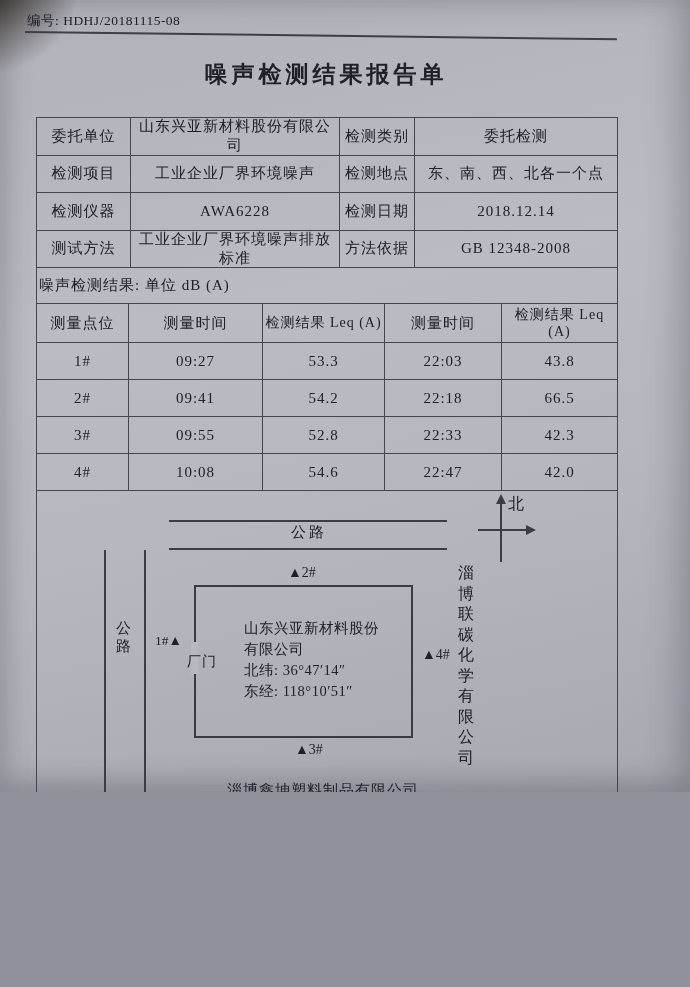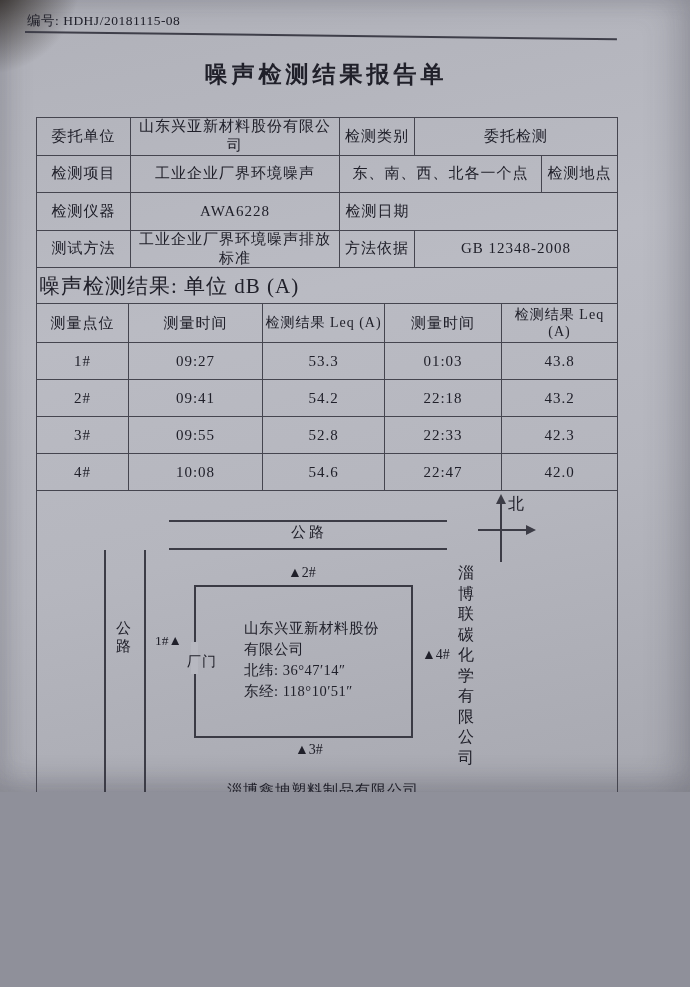--- a/index.html
+++ b/index.html
@@ -21,21 +21,21 @@
   
   .main-table{left:36px;top:117px;width:580px;border:1.6px solid #45454f;}
   .trow{display:flex;border-bottom:1.4px solid #45454f;align-items:stretch;}
   .trow:last-child{border-bottom:none;}
   .tcell{border-right:1.4px solid #45454f;display:flex;align-items:center;justify-content:center;
     text-align:center;font-size:15px;letter-spacing:1px;padding:0 2px;box-sizing:border-box;}
   .tcell:last-child{border-right:none;}
   .info-row{height:36.5px;}
   .ic1{width:94px;} .ic2{width:209px;} .ic3{width:75px;} .ic4{flex:1;}
   .note-row{height:35px;border-bottom:1.4px solid #45454f;display:flex;align-items:center;
-    font-size:21px;letter-spacing:1px;padding-left:2px;}
+    font-size:15px;letter-spacing:1px;padding-left:2px;}
   .res-head{height:38px;}
   .res-row{height:36px;}
   .rc1{width:92px;} .rc2{width:134px;} .rc3{width:122px;font-size:14px;} .rc4{width:117px;} .rc5{flex:1;font-size:14px;}
   .res-row .rc3,.res-row .rc5{font-size:15px;}
   
   .diagram{position:relative;height:380px;border-bottom:1.4px solid #45454f;overflow:hidden;}
   .dline{position:absolute;background:#3c3c46;}
   .dlabel{position:absolute;font-size:14px;white-space:nowrap;}
   .vtext{position:absolute;word-break:break-all;text-align:left;}
   
@@ -86,27 +86,28 @@
 
     <div class="trow info-row">
       <div class="tcell ic1">委托单位</div>
       <div class="tcell ic2">山东兴亚新材料股份有限公司</div>
       <div class="tcell ic3">检测类别</div>
       <div class="tcell ic4">委托检测</div>
     </div>
     <div class="trow info-row">
       <div class="tcell ic1">检测项目</div>
       <div class="tcell ic2">工业企业厂界环境噪声</div>
+      <div class="tcell ic3">检测地点</div>
       <div class="tcell ic4">东、南、西、北各一个点</div>
-      <div class="tcell ic3">检测地点</div>
     </div>
     <div class="trow info-row">
       <div class="tcell ic1">检测仪器</div>
       <div class="tcell ic2">AWA6228</div>
       <div class="tcell ic3">检测日期</div>
+      <div class="tcell ic4">2018.12.14</div>
     </div>
     <div class="trow info-row">
       <div class="tcell ic1">测试方法</div>
       <div class="tcell ic2">工业企业厂界环境噪声排放标准</div>
       <div class="tcell ic3">方法依据</div>
       <div class="tcell ic4">GB 12348-2008</div>
     </div>
 
     <div class="note-row">噪声检测结果: 单位 dB (A)</div>
 
@@ -115,29 +116,29 @@
       <div class="tcell rc2">测量时间</div>
       <div class="tcell rc3">检测结果 Leq (A)</div>
       <div class="tcell rc4">测量时间</div>
       <div class="tcell rc5">检测结果 Leq (A)</div>
     </div>
 
     <div class="trow res-row">
       <div class="tcell rc1">1#</div>
       <div class="tcell rc2">09:27</div>
       <div class="tcell rc3">53.3</div>
-      <div class="tcell rc4">01:03</div>
+      <div class="tcell rc4">22:03</div>
       <div class="tcell rc5">43.8</div>
     </div>
     <div class="trow res-row">
       <div class="tcell rc1">2#</div>
       <div class="tcell rc2">09:41</div>
       <div class="tcell rc3">54.2</div>
       <div class="tcell rc4">22:18</div>
-      <div class="tcell rc5">43.2</div>
+      <div class="tcell rc5">66.5</div>
     </div>
     <div class="trow res-row">
       <div class="tcell rc1">3#</div>
       <div class="tcell rc2">09:55</div>
       <div class="tcell rc3">52.8</div>
       <div class="tcell rc4">22:33</div>
       <div class="tcell rc5">42.3</div>
     </div>
     <div class="trow res-row">
       <div class="tcell rc1">4#</div>

